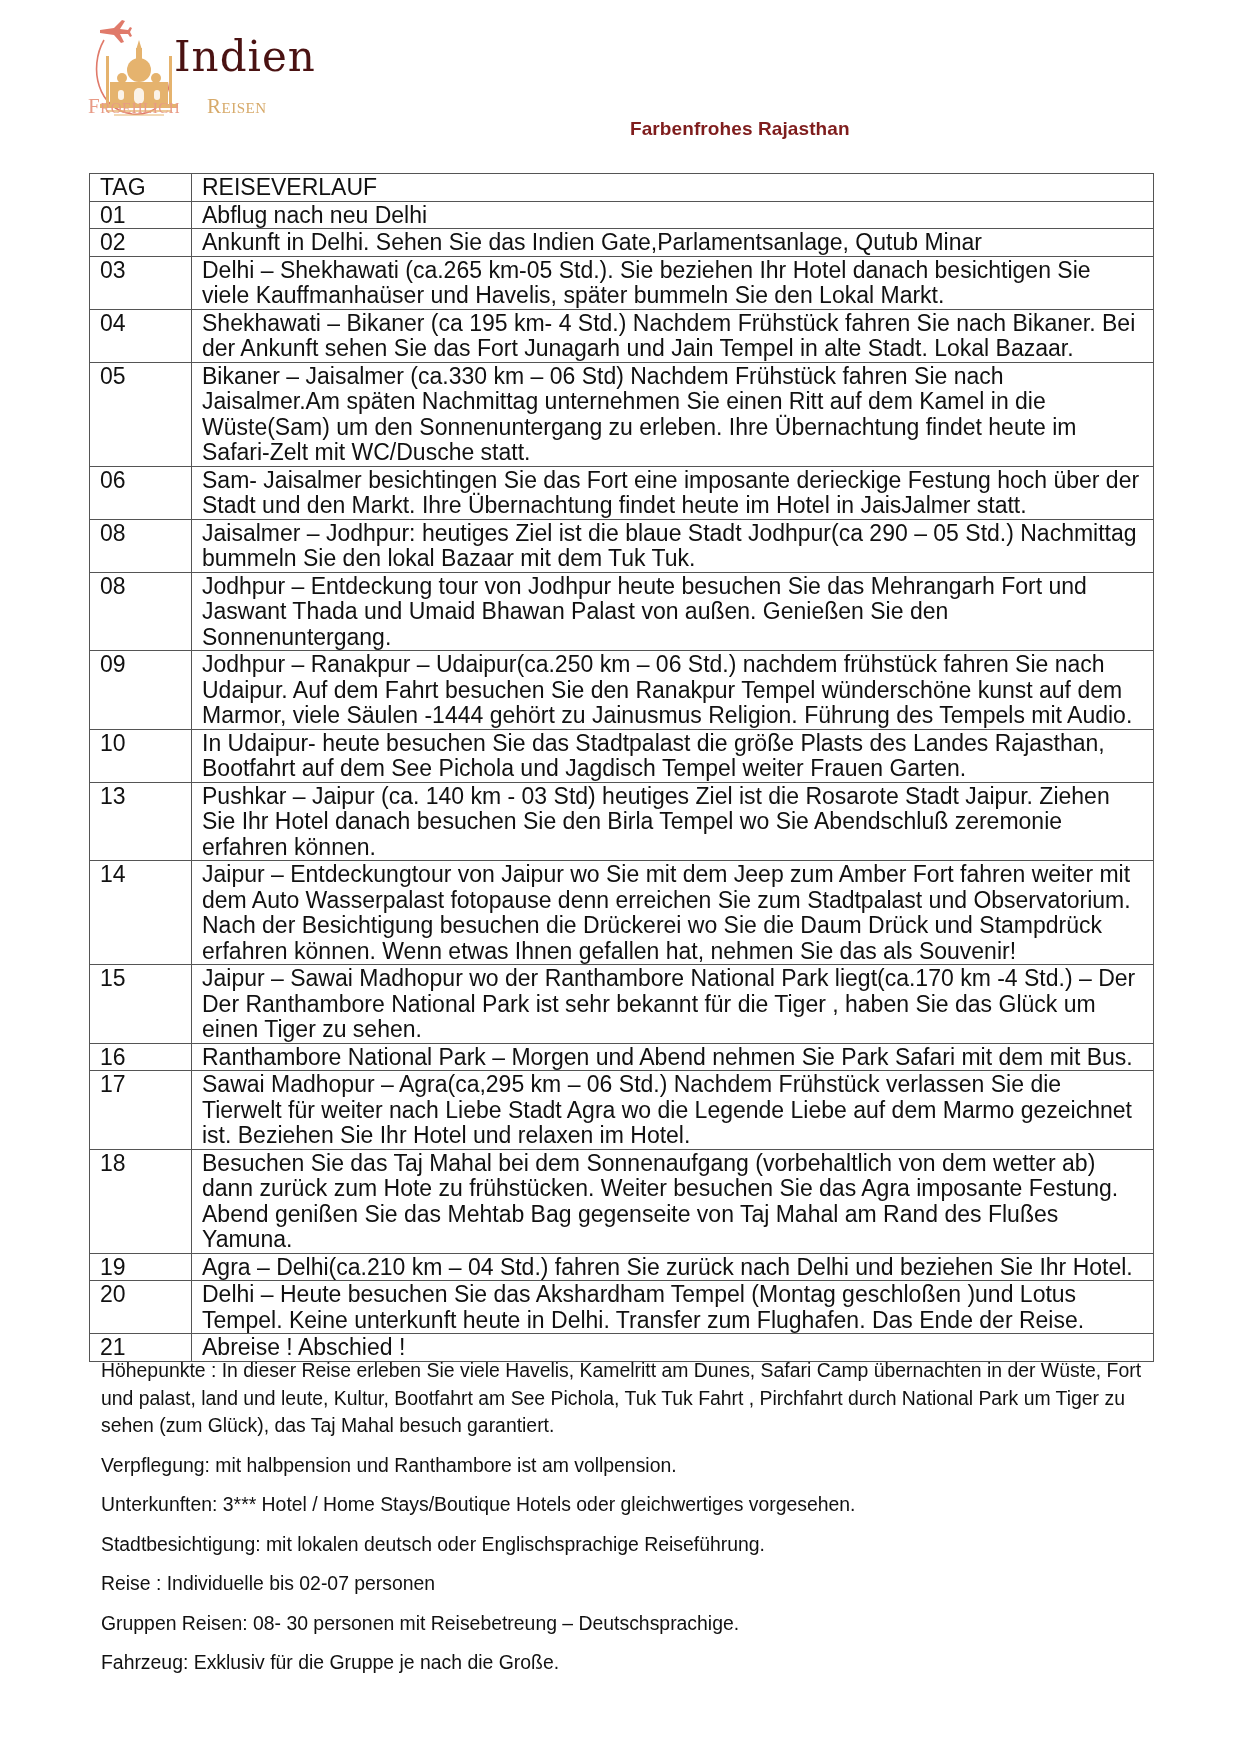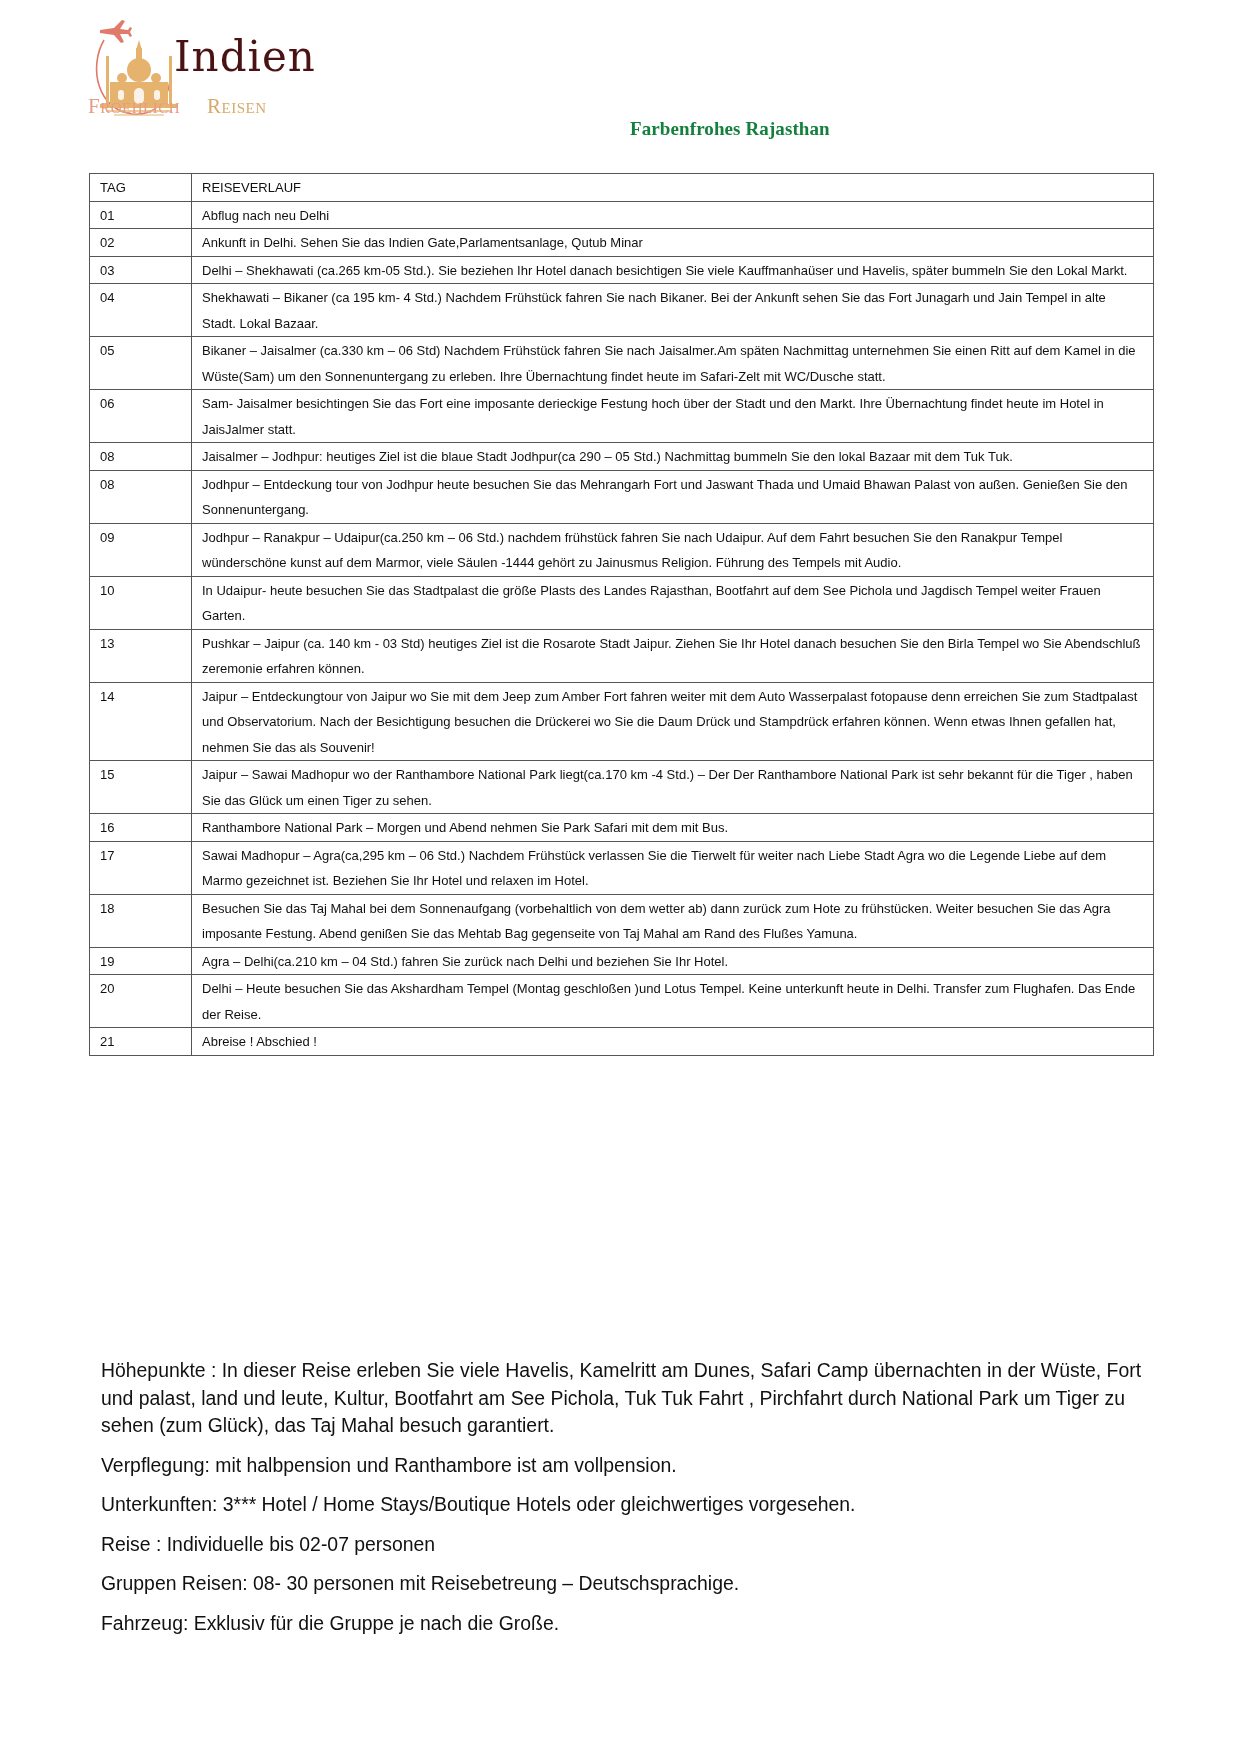--- a/index.html
+++ b/index.html
@@ -1,22 +1,22 @@
 <!DOCTYPE html>
 <html><head>
 <meta charset="utf-8">
 <style>
   html, body { margin: 0; padding: 0; background: #ffffff; }
   body { width: 1240px; height: 1755px; position: relative; overflow: hidden;
          font-family: "Liberation Sans", "DejaVu Sans", sans-serif; color: #111; }
   .logo { position: absolute; left: 92px; top: 18px; width: 240px; height: 108px; }
   .doc-title { position: absolute; left: 630px; top: 118px; font-size: 19px; font-weight: bold;
-               color: #15803d; letter-spacing: 0.1px; font-family: Liberation Serif, serif; }
+               color: #7f1d1d; letter-spacing: 0.1px; }
   table.itin { position: absolute; left: 89px; top: 173px; width: 1065px; border-collapse: collapse;
-               font-size: 13px; line-height: 25.5px; table-layout: fixed; }
+               font-size: 23px; line-height: 25.5px; table-layout: fixed; }
   table.itin td { border: 1.5px solid #555; vertical-align: top; padding: 1px 10px 0 10px; }
   table.itin td.tag { width: 81px; }
   .notes { position: absolute; left: 89px; top: 1345px; width: 1080px; font-size: 19.4px; line-height: 27.5px; }
   .notes p { margin: 12px; }
 </style>
 </head>
 <body>
 
 <div class="logo">
   <svg width="240" height="108" viewBox="0 0 240 108">
@@ -138,16 +138,17 @@
         <td class="tag">21</td>
         <td>Abreise ! Abschied !</td>
       </tr>
     </tbody>
 </table>
 
 <div class="notes" id="notes">
     <p>Höhepunkte : In dieser Reise erleben Sie viele Havelis, Kamelritt am Dunes, Safari Camp übernachten in der Wüste, Fort und palast, land und leute, Kultur, Bootfahrt am See Pichola, Tuk Tuk Fahrt , Pirchfahrt durch National Park um Tiger zu sehen (zum Glück), das Taj Mahal besuch garantiert.</p>
     <p>Verpflegung: mit halbpension und Ranthambore ist am vollpension.</p>
     <p>Unterkunften: 3*** Hotel / Home Stays/Boutique Hotels oder gleichwertiges vorgesehen.</p>
+    <p>Stadtbesichtigung: mit lokalen deutsch oder Englischsprachige Reiseführung.</p>
     <p>Reise : Individuelle bis 02-07 personen</p>
     <p>Gruppen Reisen: 08- 30 personen mit Reisebetreung – Deutschsprachige.</p>
     <p>Fahrzeug: Exklusiv für die Gruppe je nach die Große.</p>
   </div>
 
 </body></html>

